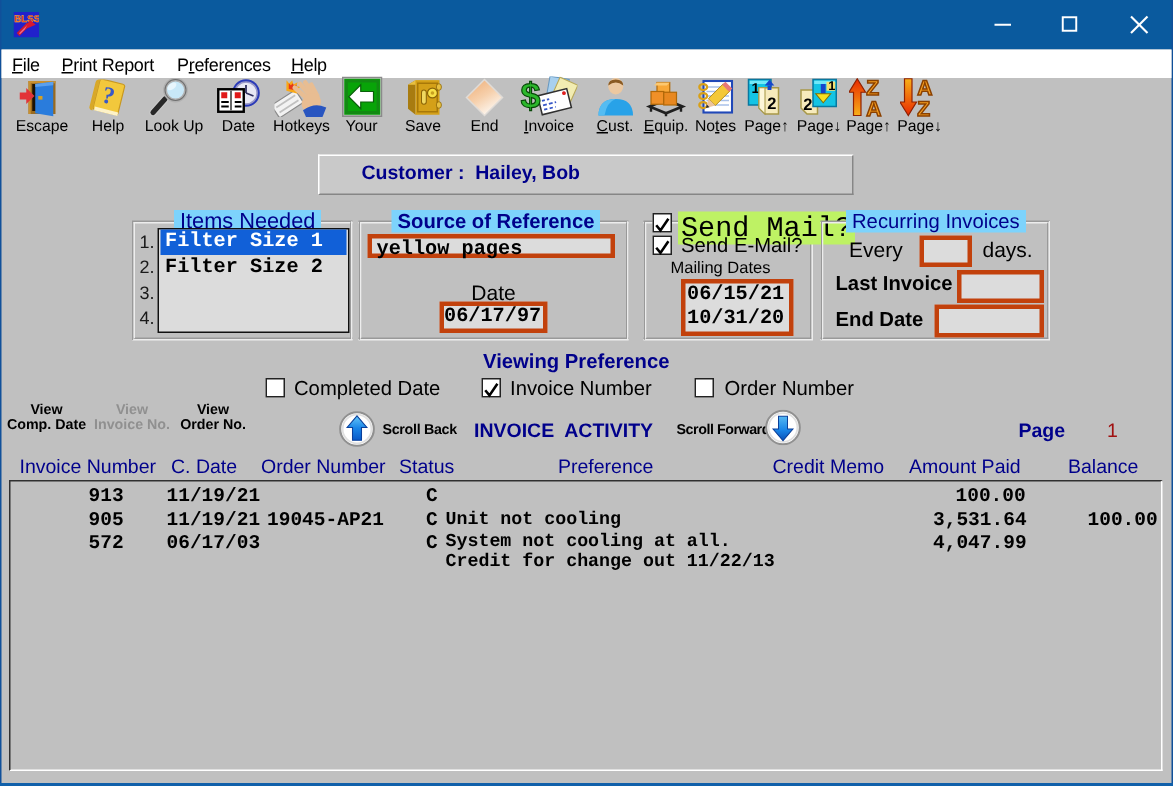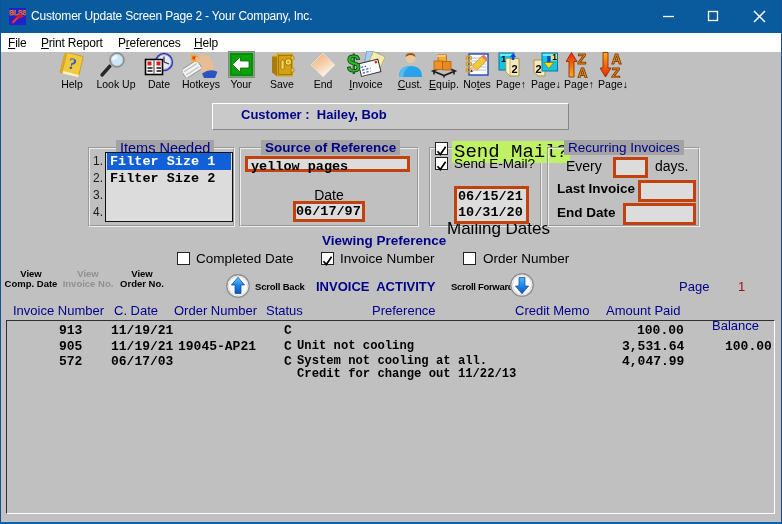--- a/index.html
+++ b/index.html
@@ -13,55 +13,69 @@
 #brd-b{left:0;top:522px;width:782px;height:2px;background:#1060aa;}
 #menubar{left:1px;top:33px;width:780px;height:19px;background:#fff;font-size:12px;letter-spacing:-0.2px;color:#000;}
 .mi{position:absolute;top:3px;}
 #toolbar{left:1px;top:52px;width:780px;height:51px;}
 .tb{position:absolute;top:0;text-align:center;}
 .tb .ic{height:26px;display:flex;align-items:flex-end;justify-content:center;}
 .tb .lb{font-size:10.5px;color:#000;margin-top:0px;white-space:nowrap;}
 #banner{left:212px;top:103px;width:355px;height:25px;background:#c9c9c9;border-top:1px solid #fff;border-left:1px solid #fff;border-right:1px solid #868686;border-bottom:1px solid #868686;}
 #banner span{position:absolute;left:28px;top:3px;font-size:13px;font-weight:bold;color:#00008b;}
 .grp{position:absolute;border:2px groove #ededed;}
-.grplab{position:absolute;top:-9px;background:#a3a3a3;padding:0 4px;color:#00008b;white-space:nowrap;}
+.grplab{position:absolute;top:-9px;background:#7dd3fc;padding:0 4px;color:#00008b;white-space:nowrap;}
 .fld{position:absolute;background:#dcdcdc;border:3px solid #c2410c;font-family:"Liberation Mono",monospace;font-size:13.5px;font-weight:bold;color:#000;white-space:pre;}
 .mono{font-family:"Liberation Mono",monospace;white-space:pre;font-weight:bold;}
 .cb{position:absolute;width:11px;height:11px;background:#fff;border:1px solid #222;}
 .navy{color:#00008b;}
 </style>
 </head>
 <body>
 <div id="win">
   <div class="abs" id="titlebar"></div>
   <div class="abs" id="brd-l"></div>
   <div class="abs" id="brd-r"></div>
   <div class="abs" id="brd-b"></div>
   <svg class="abs" style="left:9px;top:8px" width="17" height="17">
     <rect x="0" y="0" width="17" height="17" fill="#2121cc"></rect>
     <text x="0.5" y="6.5" font-size="6.5" font-weight="bold" fill="#e82020" stroke="#f8d838" stroke-width="0.25" font-family="Liberation Sans">BLSS</text>
     <path d="M3 15 L10 8" stroke="#c81830" stroke-width="2.6"></path>
     <path d="M4 14.5 L10.5 8" stroke="#f06a88" stroke-width="1"></path>
     <path d="M8.5 6.2 L13.6 6.2 L10 13 Z" fill="#d81830" transform="rotate(40 11 9)"></path>
   </svg>
-  <div class="abs" id="title">Customer Update Screen Page 2 - Your Company, Inc.</div>
 
   <svg class="abs" style="left:658px;top:0" width="124" height="33">
     <line x1="5" y1="16.5" x2="16" y2="16.5" stroke="#fff" stroke-width="1.3"></line>
     <rect x="50.5" y="11.5" width="9" height="9" fill="none" stroke="#fff" stroke-width="1.3"></rect>
     <line x1="96" y1="11" x2="107" y2="22" stroke="#fff" stroke-width="1.4"></line>
     <line x1="107" y1="11" x2="96" y2="22" stroke="#fff" stroke-width="1.4"></line>
   </svg>
   <div class="abs" id="menubar">
     <span class="mi" style="left:7px"><u>F</u>ile</span>
     <span class="mi" style="left:40px"><u>P</u>rint Report</span>
     <span class="mi" style="left:117px">P<u>r</u>eferences</span>
     <span class="mi" style="left:193px"><u>H</u>elp</span>
   </div>
   <div class="abs" id="toolbar">
+    <div class="tb" style="left:2px;width:50px;">
+      <div class="ic">
+          <svg width="30" height="25" viewBox="0 0 30 25">
+        <rect x="6" y="1" width="18" height="22" fill="#9a6a1e"></rect>
+        <rect x="6" y="1" width="18" height="1.5" fill="#c89030"></rect>
+        <rect x="6" y="1" width="1.5" height="22" fill="#c89030"></rect>
+        <rect x="8.5" y="3" width="13" height="18" fill="#1c1204"></rect>
+        <polygon points="10.5,3 22.5,1.5 22.5,24.5 10.5,22.5" fill="#2a7cdc"></polygon>
+        <polygon points="10.5,3 22.5,1.5 22.5,3.8 10.5,5" fill="#5aa0ee"></polygon>
+        <rect x="12.5" y="11" width="2.8" height="2.4" fill="#d8a020"></rect>
+        <path d="M0 8.7 h4.5 v-3 l5.5 5.3 -5.5 5.3 v-3 H0 Z" fill="#e23338"></path>
+      </svg>
+        </div>
+      <div class="lb">Escape</div>
+    </div>
     <div class="tb" style="left:49px;width:44px;">
       <div class="ic">
           <svg width="28" height="25" viewBox="0 0 28 25">
         <g transform="rotate(14 14 12)">
           <rect x="6" y="1" width="17" height="21" rx="1.5" fill="#f2c83c" stroke="#c89820" stroke-width="0.8"></rect>
           <path d="M6 1 q-2.5 1 -2.5 3 l0 17 q0 2 2.5 2 Z" fill="#d8a828"></path>
           <rect x="7" y="20" width="16" height="2.5" fill="#fdf2c8"></rect>
           <text x="10" y="16" font-family="Liberation Serif" font-size="16" font-weight="bold" fill="#3858c8">?</text>
         </g>
       </svg>
@@ -323,21 +337,21 @@
 
   <div class="grp" style="left:429px;top:147px;width:109px;height:76px;">
     <div class="cb" style="left:4px;top:-7px;"><svg width="11" height="11">
           <path d="M1.5 5.2 L4.3 8.6 L9.6 0.8" stroke="#000" stroke-width="1.7" fill="none"></path>
         </svg></div>
     <div class="abs" style="left:21px;top:-8px;background:#bef264;padding:0 2px;font-size:19px;color:#000;white-space:nowrap;font-family:Liberation Mono, monospace;">Send Mail?</div>
     <div class="cb" style="left:4px;top:8px;"><svg width="11" height="11">
           <path d="M1.5 5.2 L4.3 8.6 L9.6 0.8" stroke="#000" stroke-width="1.7" fill="none"></path>
         </svg></div>
     <div class="abs" style="left:23px;top:7px;font-size:13.5px;color:#000;white-space:nowrap;">Send E-Mail?</div>
-    <div class="abs" style="left:16px;top:24px;font-size:17px;color:#000;white-space:nowrap;margin-top:46px;">Mailing Dates</div>
+    <div class="abs" style="left:16px;top:24px;font-size:11px;color:#000;white-space:nowrap;">Mailing Dates</div>
     <div class="fld" style="left:23px;top:37px;width:68px;height:32px;line-height:16px;padding-left:1px;">06/15/21
 10/31/20</div>
   </div>
 
   <div class="grp" style="left:547px;top:147px;width:149px;height:76px;">
     <span class="grplab" style="left:15px;font-size:13.5px;">Recurring Invoices</span>
     <div class="abs" style="left:17px;top:9px;font-size:14px;color:#000;">Every</div>
     <div class="fld" style="left:64px;top:8px;width:29px;height:15px;"></div>
     <div class="abs" style="left:106px;top:9px;font-size:14px;color:#000;">days.</div>
     <div class="abs" style="left:8px;top:32px;font-size:13.5px;font-weight:bold;color:#000;">Last Invoice</div>
@@ -380,31 +394,31 @@
         <linearGradient id="arrg2" x1="0" y1="0" x2="0" y2="1">
       <stop offset="0" stop-color="#55b8f2"></stop>
           <stop offset="0.55" stop-color="#1a86e8"></stop>
           <stop offset="1" stop-color="#0850b8"></stop>
     </linearGradient>
       </defs>
     <circle cx="12" cy="12" r="11.2" fill="#fdfdfd" stroke="#909090" stroke-width="1.4"></circle>
     <circle cx="12" cy="12" r="9.6" fill="#fff" stroke="#e0e0e0" stroke-width="1.2"></circle>
     <path d="M12 20.8 L5.4 13 L9 13 L9 4.5 L15 4.5 L15 13 L18.6 13 Z" fill="url(#arrg2)" stroke="#0a3f9a" stroke-width="0.7"></path>
   </svg>
-  <div class="abs" style="left:679px;top:279px;font-size:13px;color:#00008b;">Page</div>
+  <div class="abs" style="left:679px;top:279px;font-size:13px;color:#00008b;font-weight:bold;">Page</div>
   <div class="abs" style="left:738px;top:279px;font-size:13px;color:#a01010;">1</div>
 
   <div class="abs navy" style="left:13px;top:303px;font-size:13px;">Invoice Number</div>
   <div class="abs navy" style="left:114px;top:303px;font-size:13px;">C. Date</div>
   <div class="abs navy" style="left:174px;top:303px;font-size:13px;">Order Number</div>
   <div class="abs navy" style="left:266px;top:303px;font-size:13px;">Status</div>
   <div class="abs navy" style="left:372px;top:303px;font-size:13px;">Preference</div>
   <div class="abs navy" style="left:515px;top:303px;font-size:13px;">Credit Memo</div>
   <div class="abs navy" style="left:606px;top:303px;font-size:13px;">Amount Paid</div>
-  <div class="abs navy" style="left:712px;top:318px;font-size:13px;text-align:center;">Balance</div>
+  <div class="abs navy" style="left:712px;top:303px;font-size:13px;text-align:center;">Balance</div>
 
   <div class="abs" style="left:6px;top:320px;width:767px;height:192px;border-top:1px solid #303030;border-left:1px solid #303030;border-right:1px solid #fff;border-bottom:1px solid #fff;"></div>
 
   <div class="abs mono" style="left:59px;top:323px;font-size:13px;">913</div>
   <div class="abs mono" style="left:111px;top:323px;font-size:13px;">11/19/21</div>
   <div class="abs mono" style="left:284px;top:323px;font-size:13px;">C</div>
   <div class="abs mono" style="left:297px;top:323px;font-size:12.2px;margin-top:44px;">Credit for change out 11/22/13</div>
   <div class="abs mono" style="left:637px;top:323px;font-size:13px;">100.00</div>
 
   <div class="abs mono" style="left:59px;top:339px;font-size:13px;">905</div>

